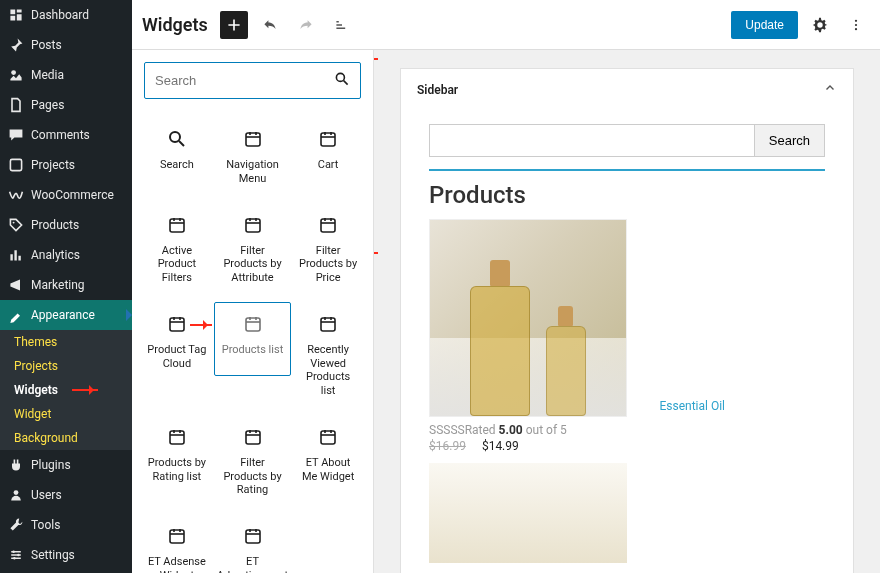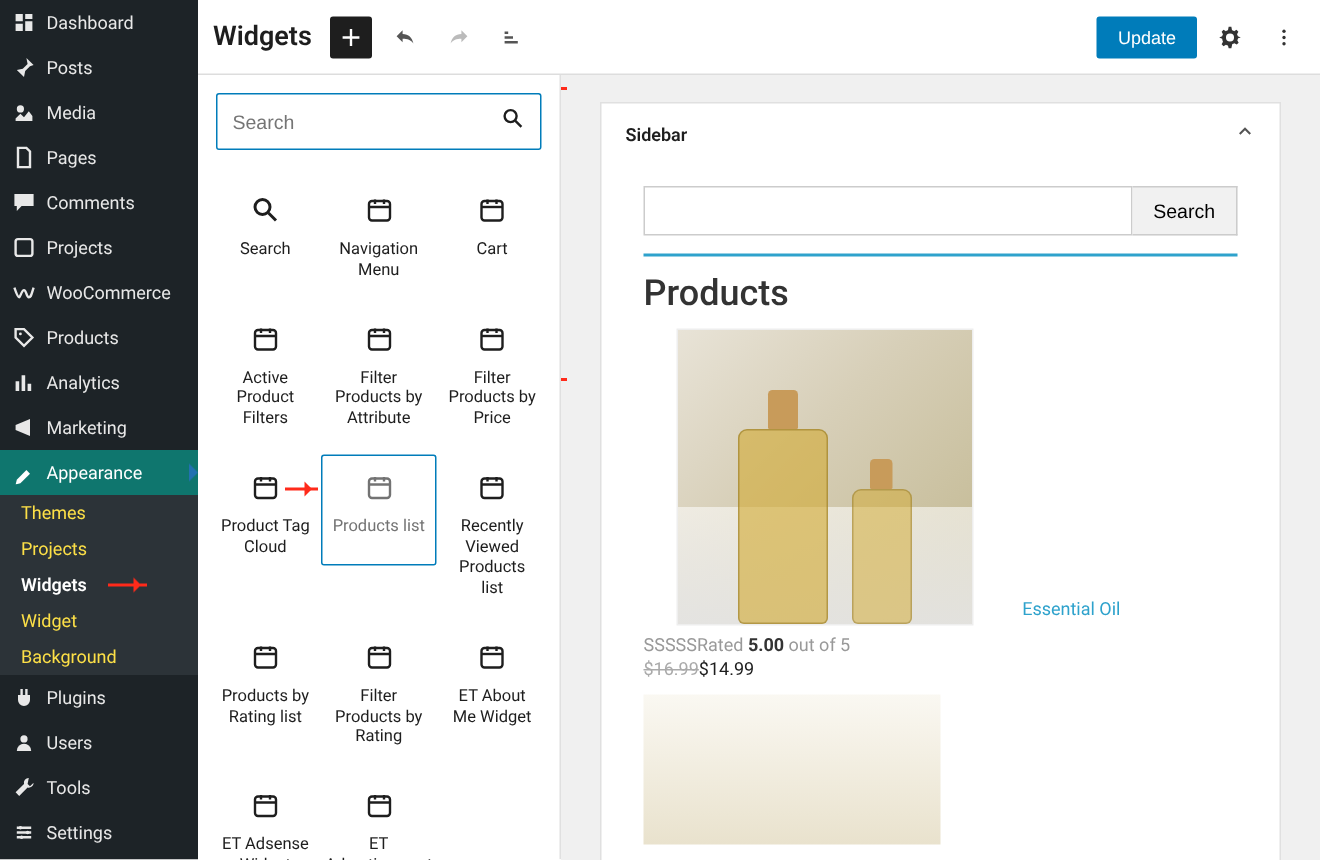--- a/index.html
+++ b/index.html
@@ -50,21 +50,21 @@
   .preview-search { display: flex; margin-bottom: 12px; }
   .preview-search input { flex: 1; border: 1px solid #ccc; padding: 8px; font-size: 13px; }
   .preview-search button { border: 1px solid #ccc; border-left: none; background: #f1f1f1; padding: 8px 14px; font-size: 13px; cursor: pointer; }
   .divider-line { height: 2px; background: #2ea2cc; margin-bottom: 10px; }
   .preview-title { font-size: 24px; font-weight: 500; color: #333; margin-bottom: 10px; }
   .product-img { width: 198px; height: 198px; background: linear-gradient(135deg,#e8e3d7 0%,#d7cfb8 40%,#c1b78f 100%); position: relative; border: 1px solid #eee; overflow: hidden; }
   .tag-link { color: #2ea2cc; font-size: 12px; position: absolute; right: -62px; bottom: 4px; }
   .rating-row { font-size: 12px; color: #999; margin-top: 6px; }
   .rating-row b { color: #333; }
   .price-row { font-size: 12px; margin-top: 2px; }
-  .price-row .old { color: #aaa; text-decoration: line-through; margin-right: 0; }
+  .price-row .old { color: #aaa; text-decoration: line-through; margin-right: 16px; }
   .product-img2 { width: 198px; height: 100px; background: linear-gradient(180deg,#faf8f2,#e9e2cd); margin-top: 10px; }
 
   
   .arrow { position: absolute; height: 2px; background: #ff2a1a; }
   .arrow::after { content: ""; position: absolute; right: -1px; top: -4px; border: 5px solid transparent; border-left-color: #ff2a1a; }
 
   
   .bottle { position:absolute; bottom:0; background: rgba(210,170,50,0.6); border: 1px solid rgba(140,110,20,0.5); border-radius: 6px 6px 4px 4px; }
   .cork { position:absolute; background:#c89b5a; border-radius:3px 3px 1px 1px; }
   .surface { position:absolute; left:0; right:0; bottom:0; height:40%; background: linear-gradient(180deg, rgba(255,255,255,0.55), rgba(230,230,230,0.9)); }
@@ -439,21 +439,21 @@
                 </svg></span>
           </div>
           <div class="panel-body">
             <div class="preview-search">
               <input type="text" style="">
               <button>Search</button>
             </div>
             <div class="divider-line"></div>
             <div class="preview-title">Products</div>
 
-            <div style="position:relative; width:234px;margin-left:22px;">
+            <div style="position:relative; width:234px;">
               <div class="product-img">
                 <div class="surface"></div>
                 <div class="bottle" style="left:40px; width:60px; height:130px;"></div>
                 <div class="cork" style="left:60px; bottom:130px; width:20px; height:26px;"></div>
                 <div class="bottle" style="left:116px; width:40px; height:90px; opacity:.85;"></div>
                 <div class="cork" style="left:128px; bottom:90px; width:15px; height:20px;"></div>
               </div>
               <a class="tag-link">Essential Oil</a>
             </div>
             <div class="rating-row">

